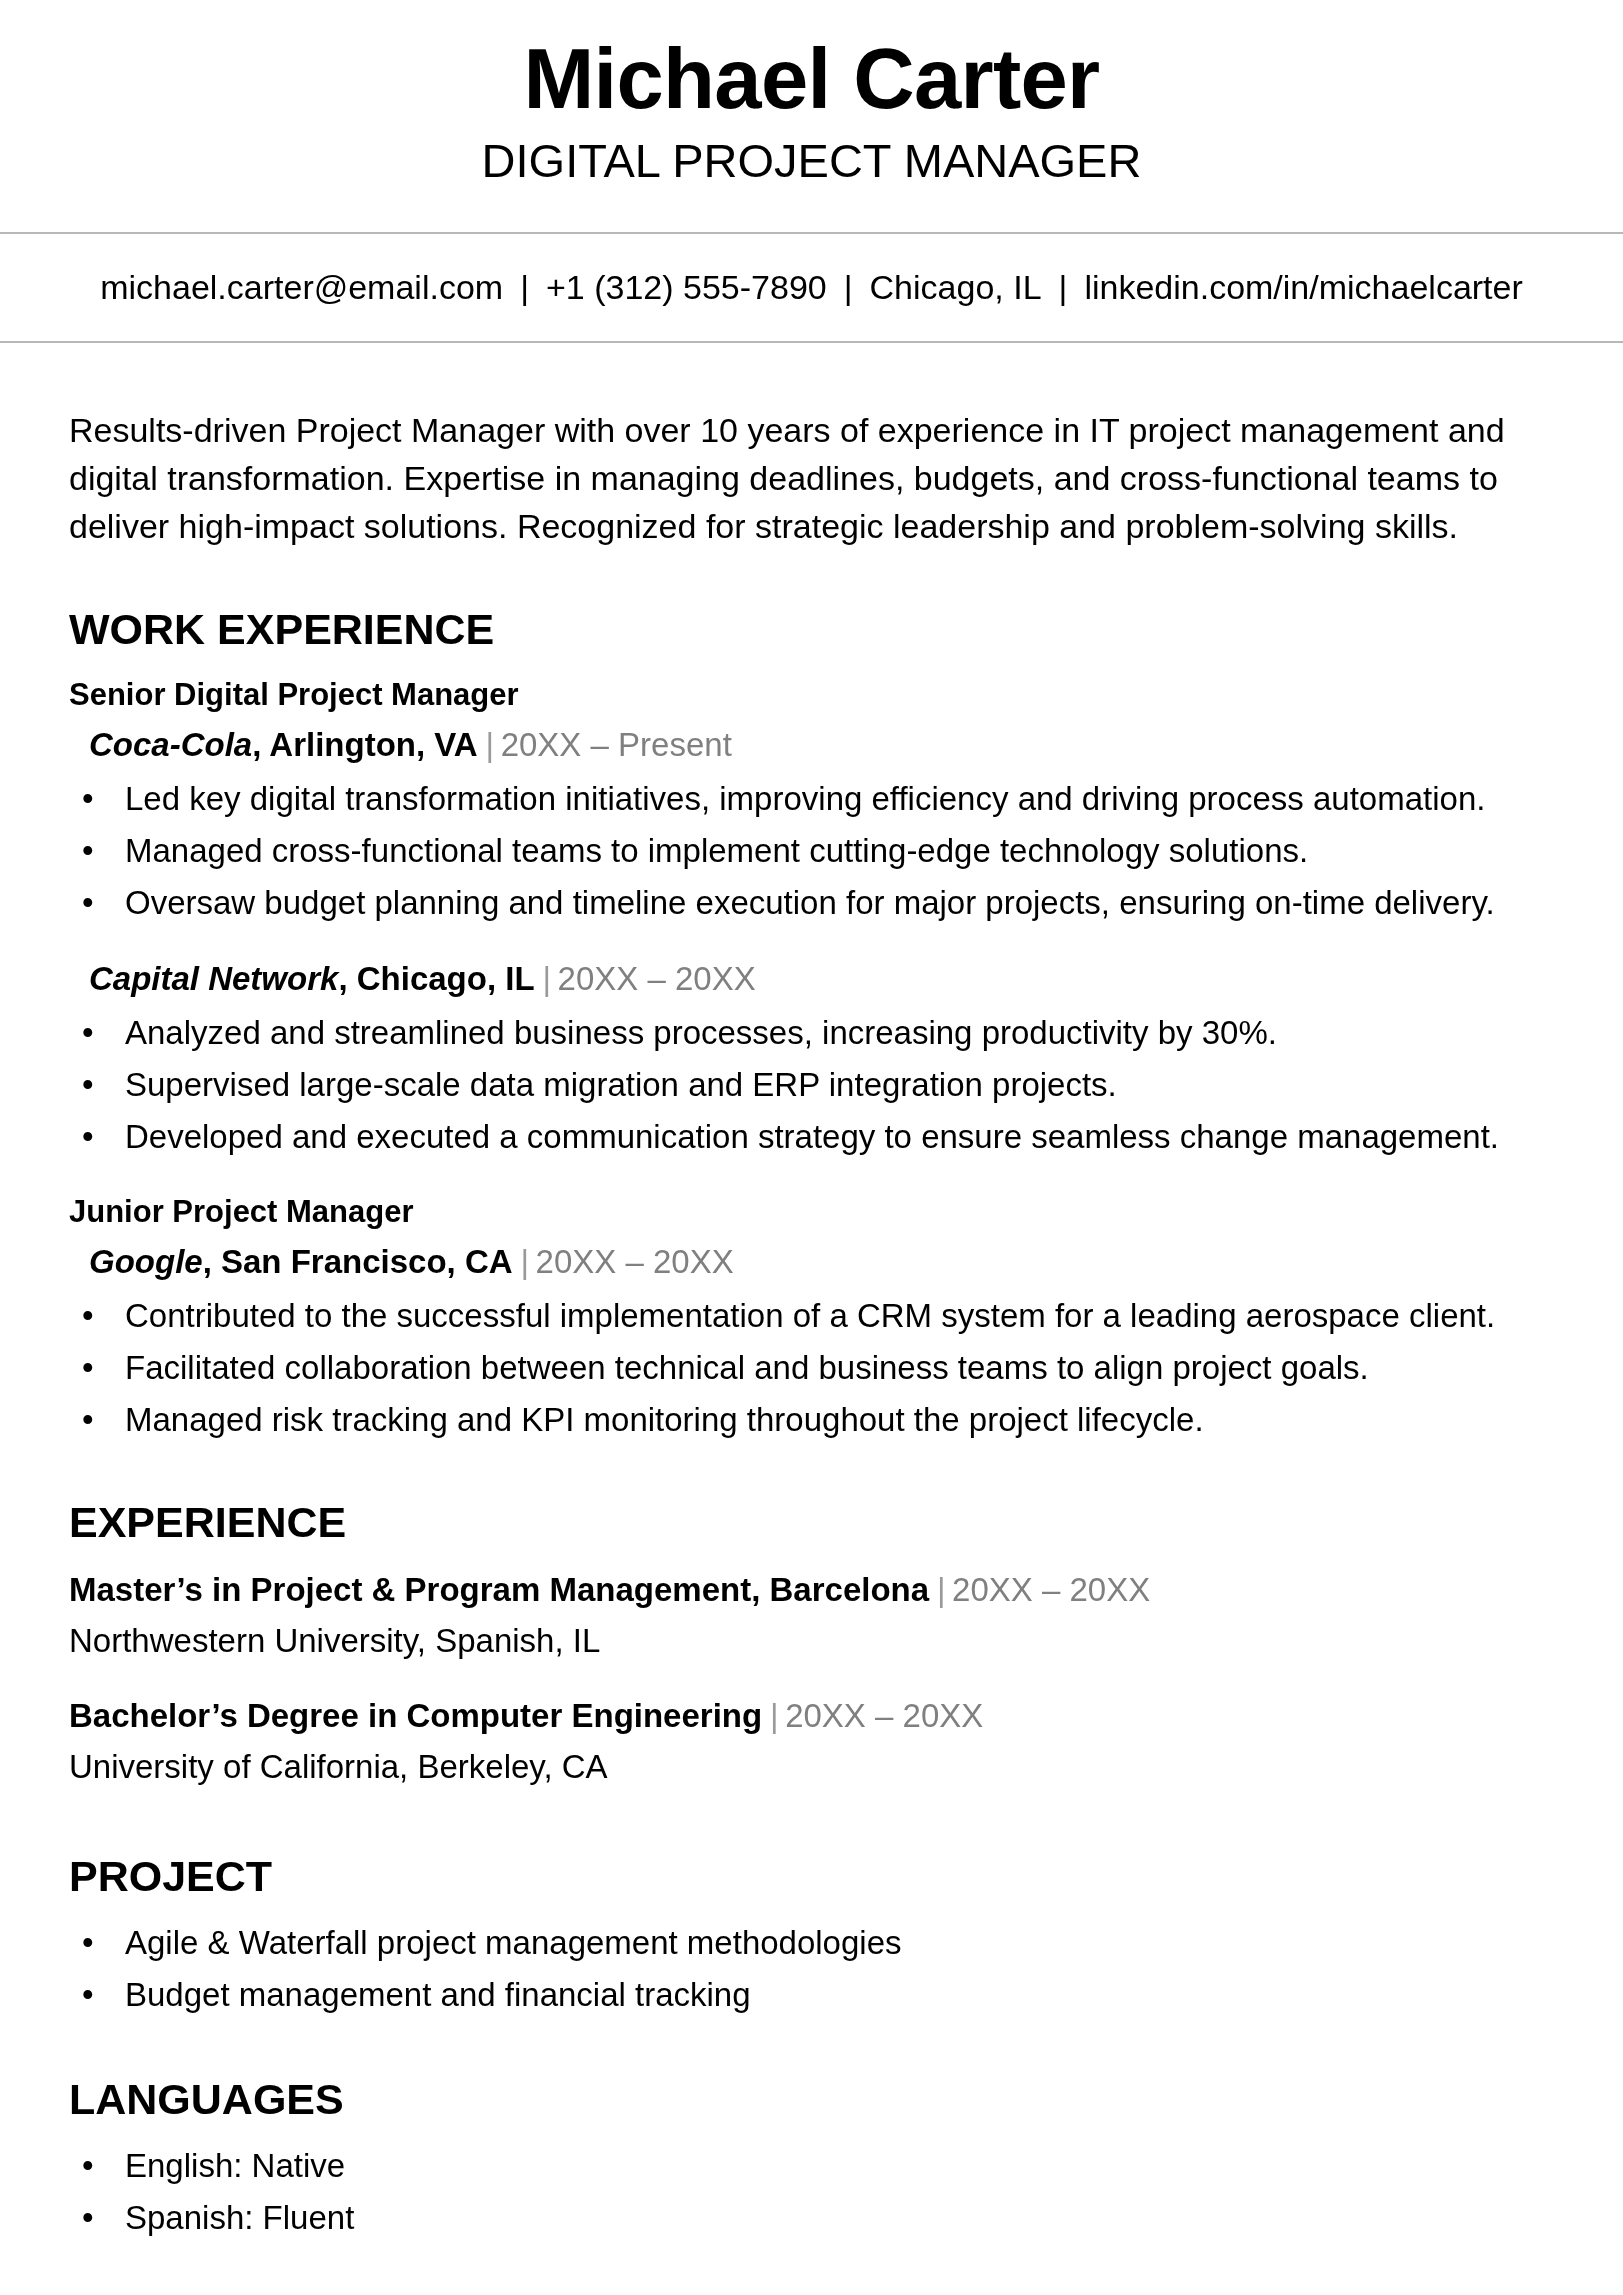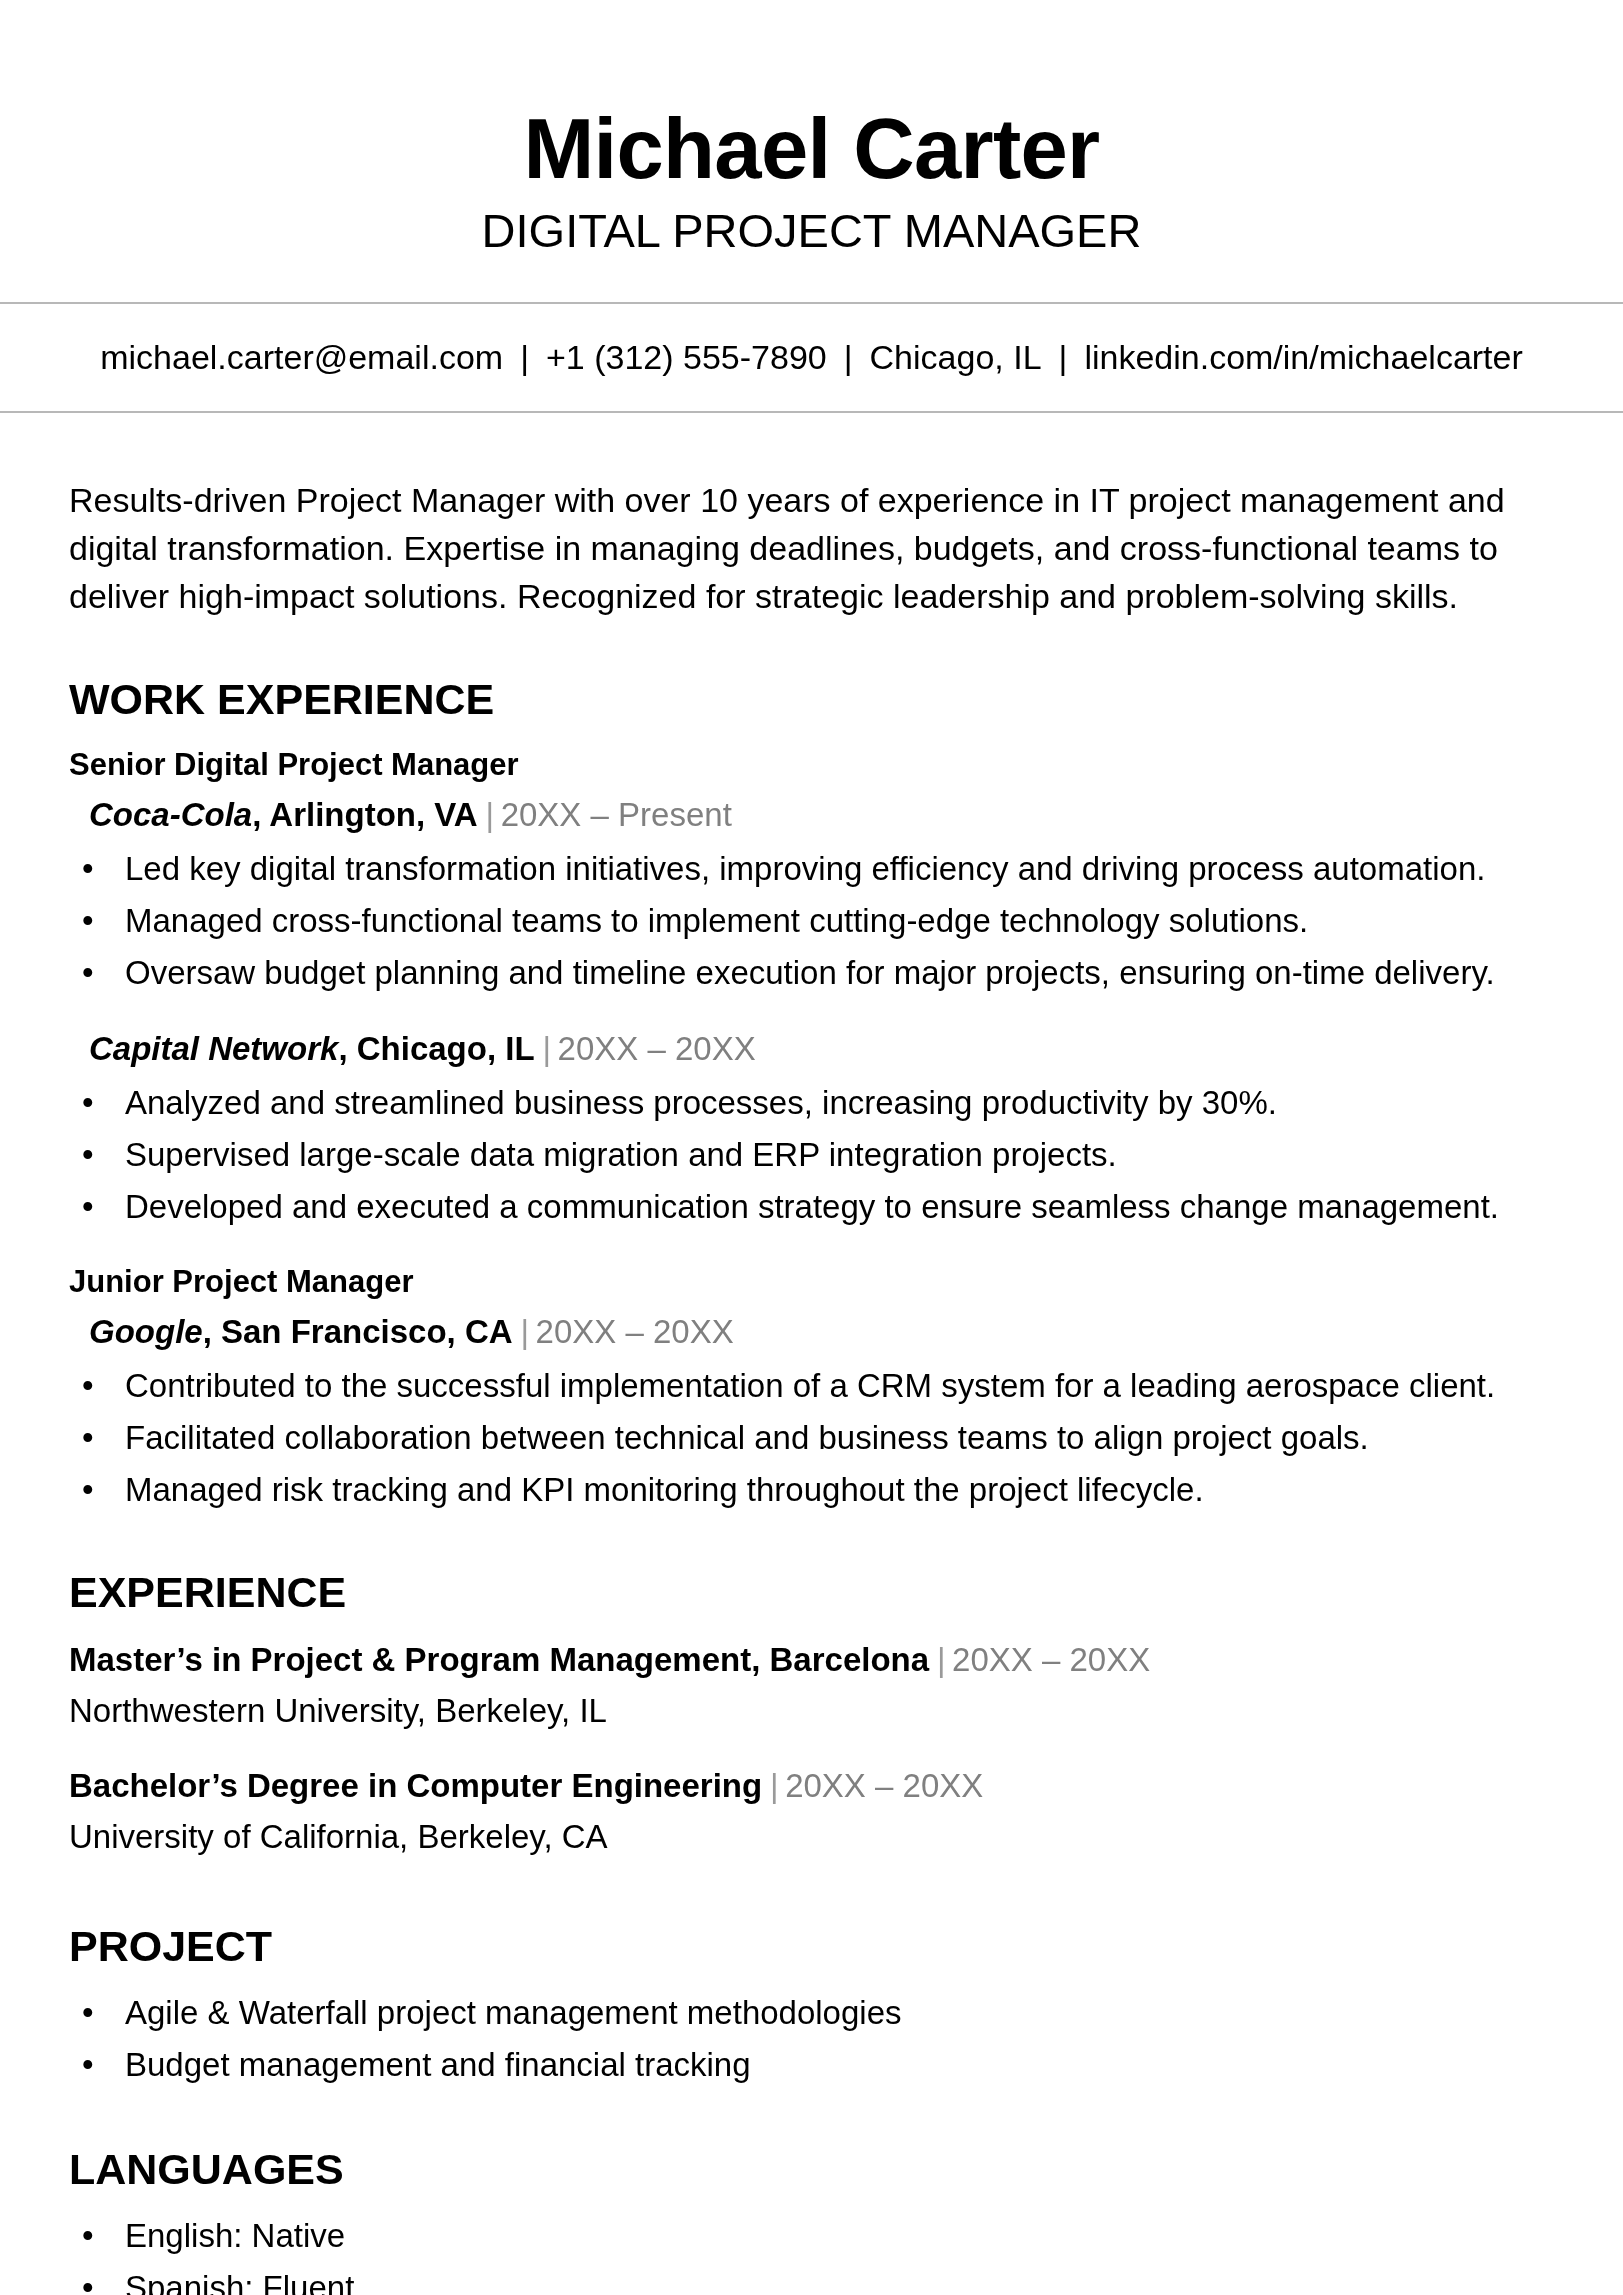--- a/index.html
+++ b/index.html
@@ -17,21 +17,21 @@
     min-height: 2295px;
     background: #ffffff;
     position: relative;
     box-sizing: border-box;
     padding: 0;
   }
 
   
   .header {
     text-align: center;
-    padding-top: 104px;
+    padding-top: 34px;
   }
   .name {
     font-size: 85px;
     font-weight: bold;
     line-height: 1.05;
     letter-spacing: -0.7px;
     margin: 0;
     color: #000;
   }
   .job-title {
@@ -223,21 +223,21 @@
           <li><span class="dot">•</span><span>Managed risk tracking and KPI monitoring throughout the project lifecycle.</span></li>
         </ul>
       </div>
     </div>
 
     <div class="section section-education">
       <h2 class="section-heading">EXPERIENCE</h2>
 
       <div class="edu-entry">
         <div class="edu-degree"><span>Master’s in Project &amp; Program Management, Barcelona</span><span class="date-pipe">|</span><span class="date">20XX – 20XX</span></div>
-        <div class="edu-school">Northwestern University, Berkeley, IL</div>
+        <div class="edu-school">Northwestern University, Spanish, IL</div>
       </div>
 
       <div class="edu-entry">
         <div class="edu-degree"><span>Bachelor’s Degree in Computer Engineering</span><span class="date-pipe">|</span><span class="date">20XX – 20XX</span></div>
         <div class="edu-school">University of California, Berkeley, CA</div>
       </div>
     </div>
 
     <div class="section section-skills">
       <h2 class="section-heading">PROJECT</h2>

